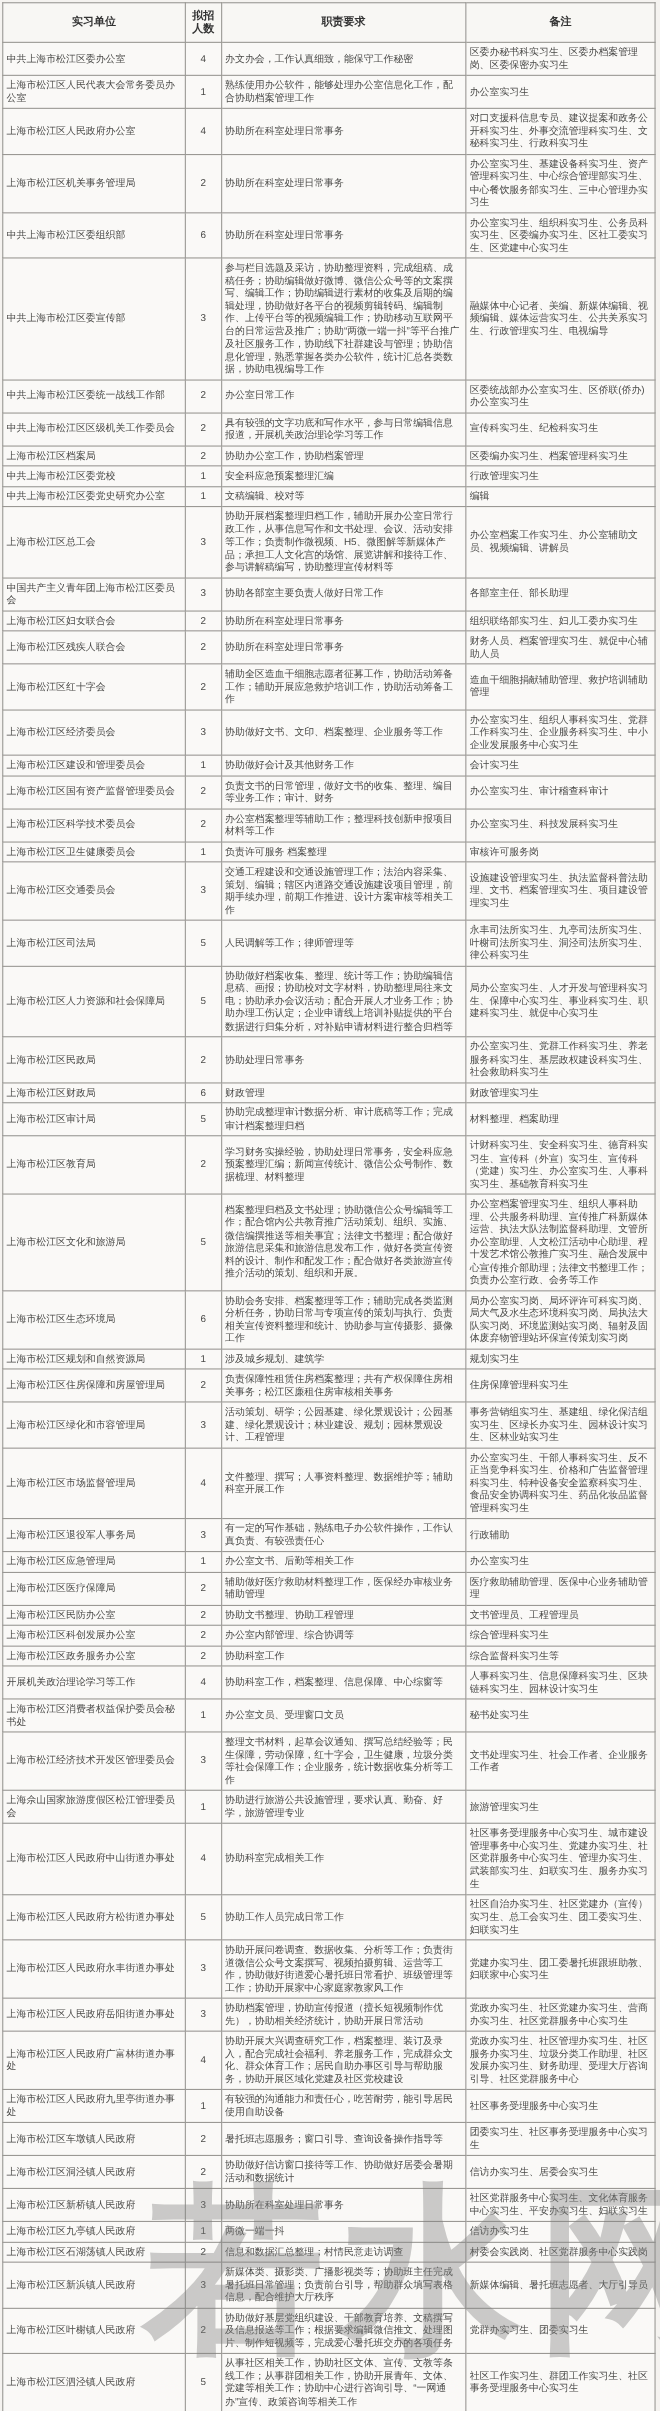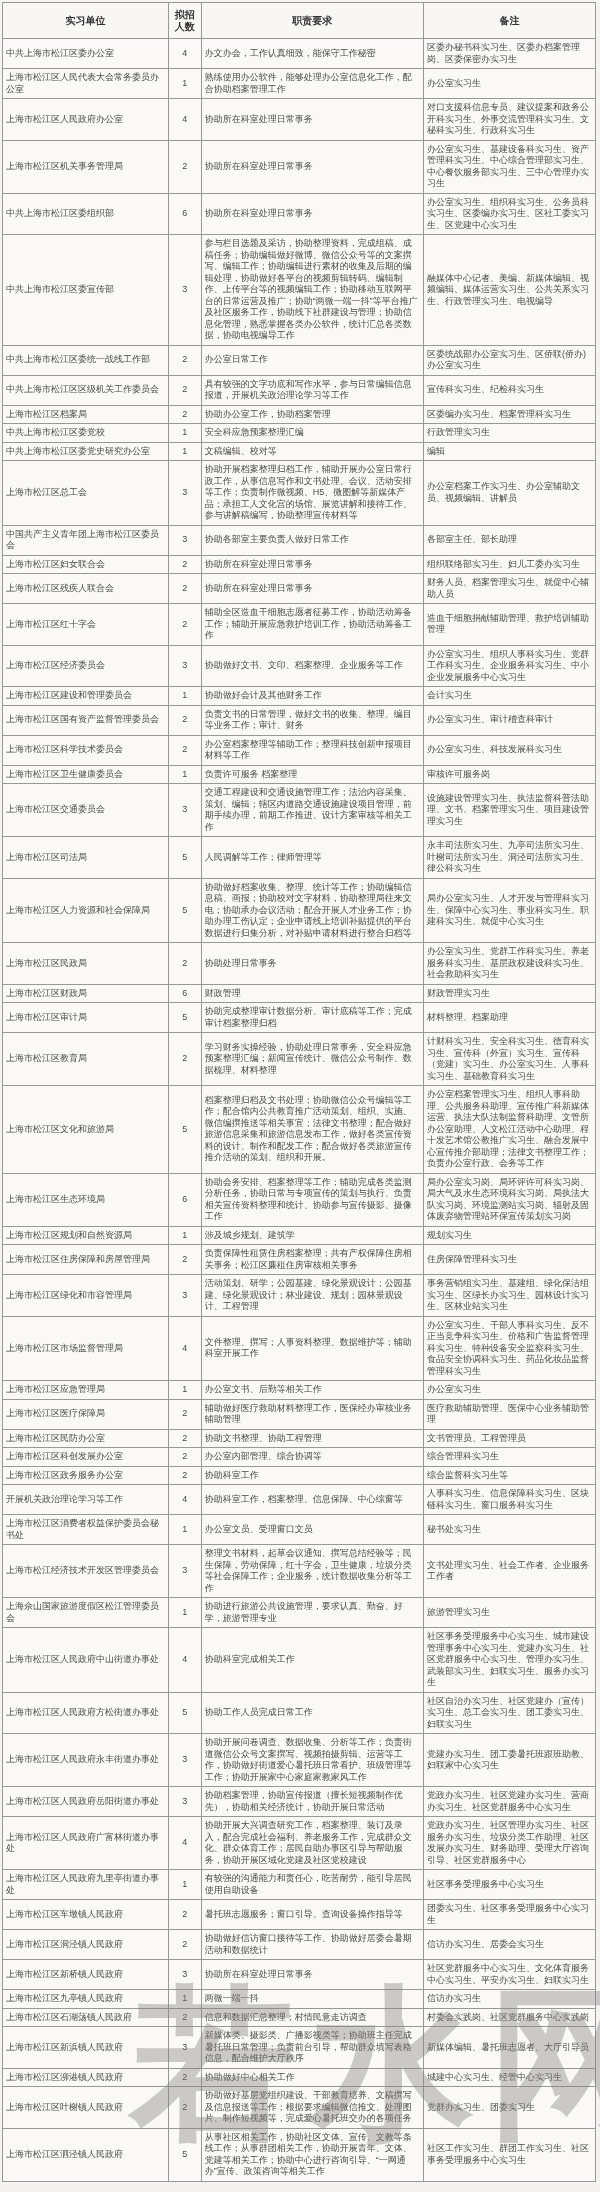--- a/index.html
+++ b/index.html
@@ -275,20 +275,26 @@
           <td class="duties">活动策划、研学；公园基建、绿化景观设计；公园基建、绿化景观设计；林业建设、规划；园林景观设计、工程管理</td>
           <td class="notes">事务营销组实习生、基建组、绿化保洁组实习生、区绿长办实习生、园林设计实习生、区林业站实习生</td>
         </tr>
         <tr>
           <td class="unit">上海市松江区市场监督管理局</td>
           <td class="count">4</td>
           <td class="duties">文件整理、撰写；人事资料整理、数据维护等；辅助科室开展工作</td>
           <td class="notes">办公室实习生、干部人事科实习生、反不正当竞争科实习生、价格和广告监督管理科实习生、特种设备安全监察科实习生、食品安全协调科实习生、药品化妆品监督管理科实习生</td>
         </tr>
         <tr>
+          <td class="unit">上海市松江区退役军人事务局</td>
+          <td class="count">3</td>
+          <td class="duties">有一定的写作基础，熟练电子办公软件操作，工作认真负责、有较强责任心</td>
+          <td class="notes">行政辅助</td>
+        </tr>
+        <tr>
           <td class="unit">上海市松江区应急管理局</td>
           <td class="count">1</td>
           <td class="duties">办公室文书、后勤等相关工作</td>
           <td class="notes">办公室实习生</td>
         </tr>
         <tr>
           <td class="unit">上海市松江区医疗保障局</td>
           <td class="count">2</td>
           <td class="duties">辅助做好医疗救助材料整理工作，医保经办审核业务辅助管理</td>
           <td class="notes">医疗救助辅助管理、医保中心业务辅助管理</td>
@@ -308,21 +314,21 @@
         <tr>
           <td class="unit">上海市松江区政务服务办公室</td>
           <td class="count">2</td>
           <td class="duties">协助科室工作</td>
           <td class="notes">综合监督科实习生等</td>
         </tr>
         <tr>
           <td class="unit">开展机关政治理论学习等工作</td>
           <td class="count">4</td>
           <td class="duties">协助科室工作，档案整理、信息保障、中心综窗等</td>
-          <td class="notes">人事科实习生、信息保障科实习生、区块链科实习生、窗口服务科实习生</td>
+          <td class="notes">人事科实习生、信息保障科实习生、区块链科实习生、园林设计实习生</td>
         </tr>
         <tr>
           <td class="unit">上海市松江区消费者权益保护委员会秘书处</td>
           <td class="count">1</td>
           <td class="duties">办公室文员、受理窗口文员</td>
           <td class="notes">秘书处实习生</td>
         </tr>
         <tr>
           <td class="unit">上海市松江经济技术开发区管理委员会</td>
           <td class="count">3</td>
@@ -399,26 +405,20 @@
           <td class="unit">上海市松江区石湖荡镇人民政府</td>
           <td class="count">2</td>
           <td class="duties">信息和数据汇总整理；村情民意走访调查</td>
           <td class="notes">村委会实践岗、社区党群服务中心实践岗</td>
         </tr>
         <tr>
           <td class="unit">上海市松江区新浜镇人民政府</td>
           <td class="count">3</td>
           <td class="duties">新媒体类、摄影类、广播影视类等；协助班主任完成暑托班日常管理；负责前台引导，帮助群众填写表格信息，配合维护大厅秩序</td>
           <td class="notes">新媒体编辑、暑托班志愿者、大厅引导员</td>
-        </tr>
-        <tr>
-          <td class="unit">上海市松江区泖港镇人民政府</td>
-          <td class="count">2</td>
-          <td class="duties">协助做好中心相关工作</td>
-          <td class="notes">城建中心实习生、经管中心实习生</td>
         </tr>
         <tr>
           <td class="unit">上海市松江区叶榭镇人民政府</td>
           <td class="count">2</td>
           <td class="duties">协助做好基层党组织建设、干部教育培养、文稿撰写及信息报送等工作；根据要求编辑微信推文、处理图片、制作短视频等，完成爱心暑托班交办的各项任务</td>
           <td class="notes">党群办实习生、团委实习生</td>
         </tr>
         <tr>
           <td class="unit">上海市松江区泗泾镇人民政府</td>
           <td class="count">5</td>

